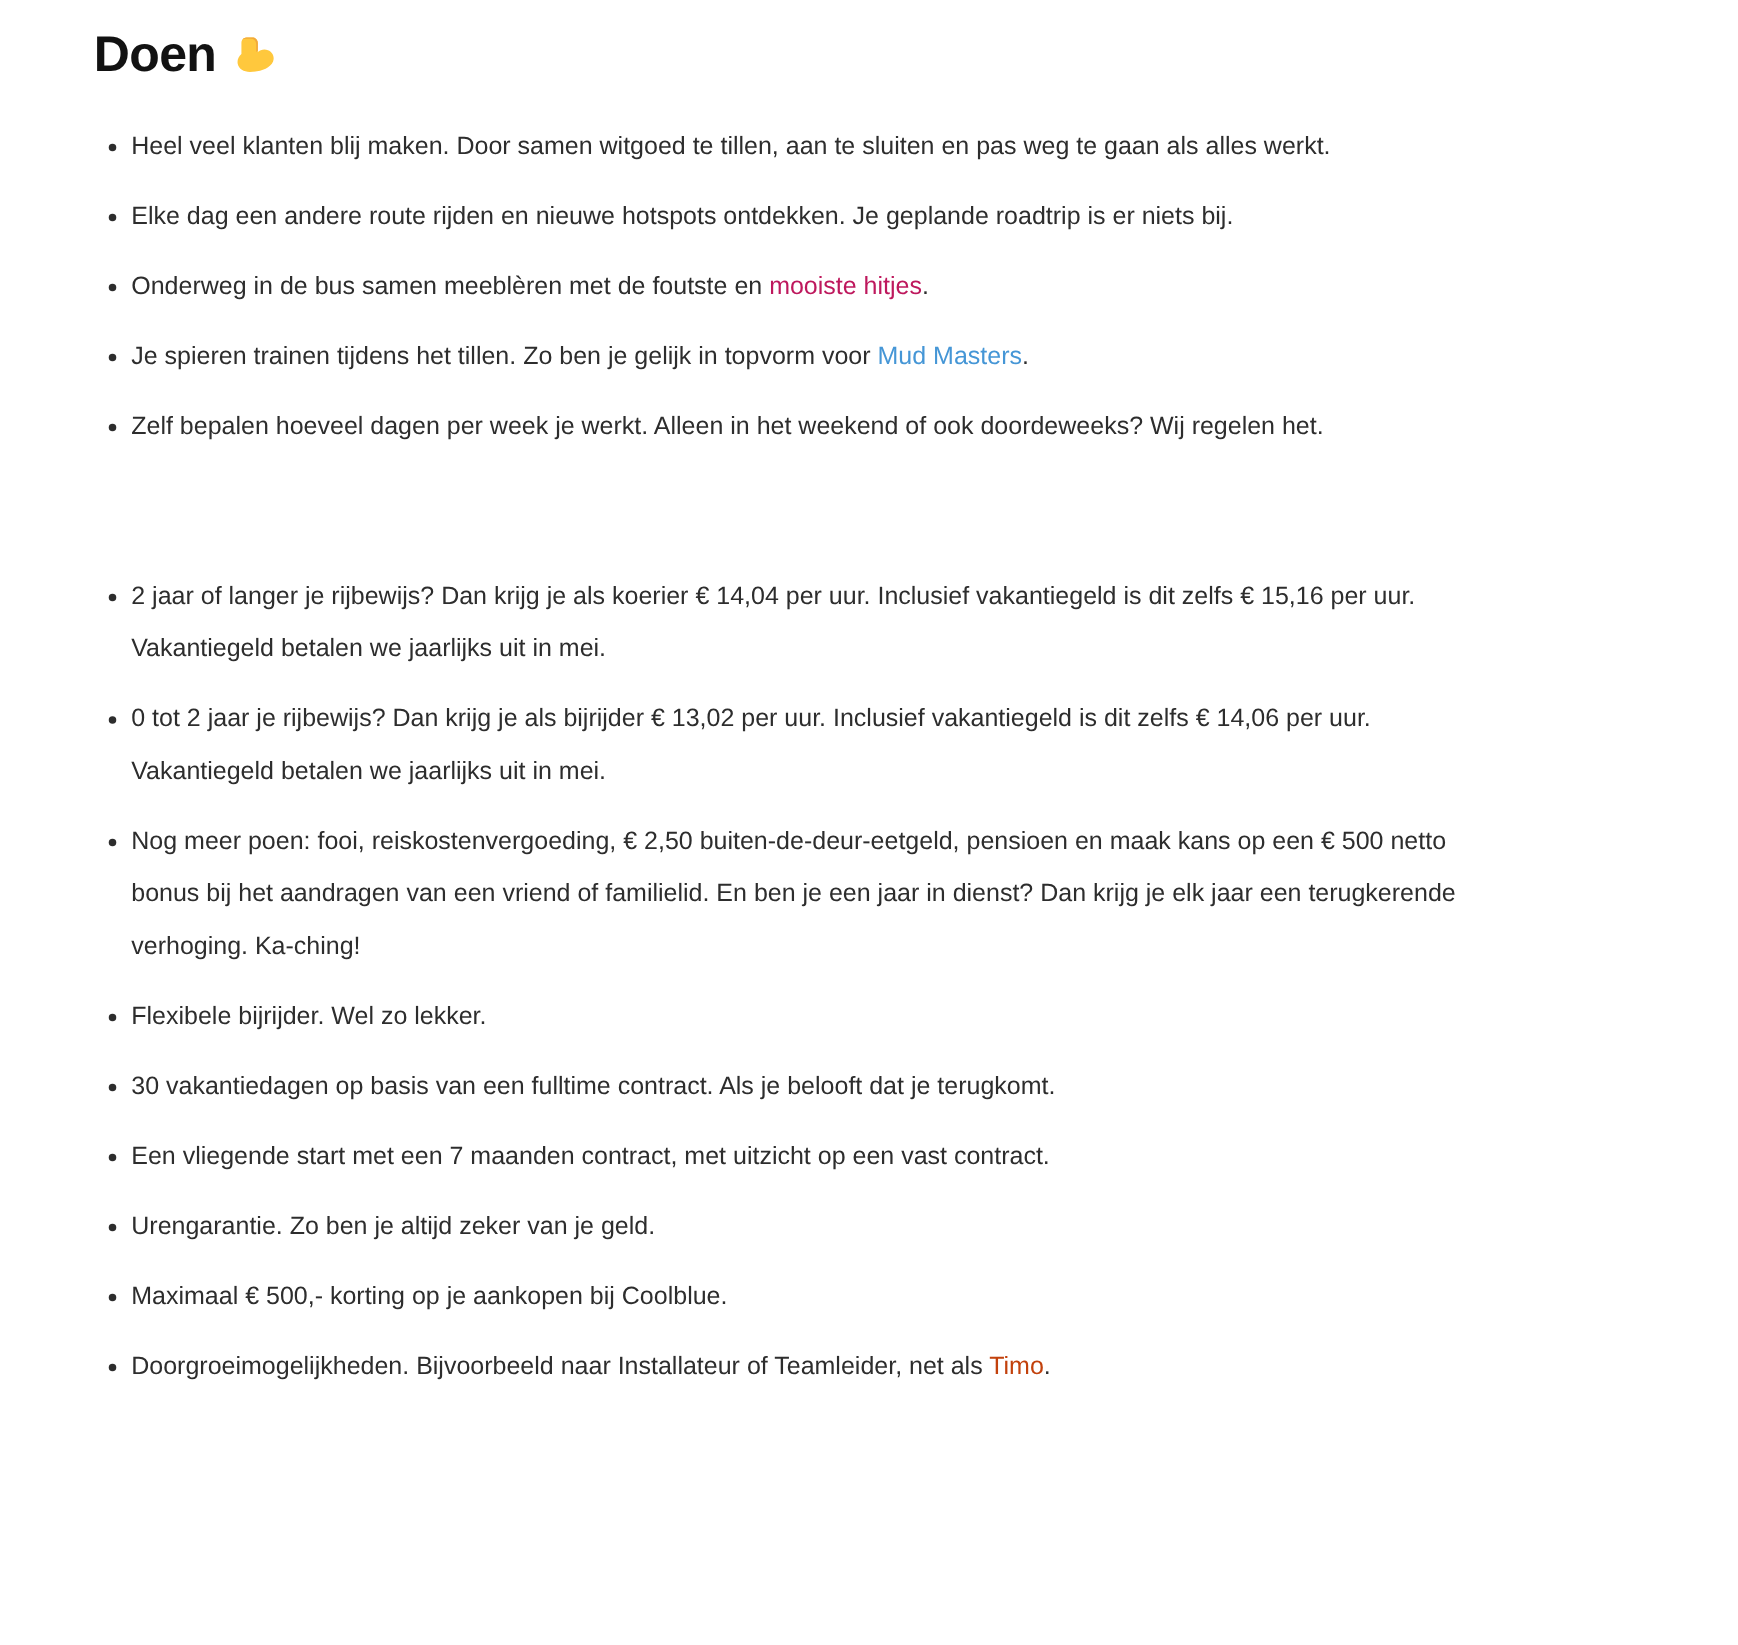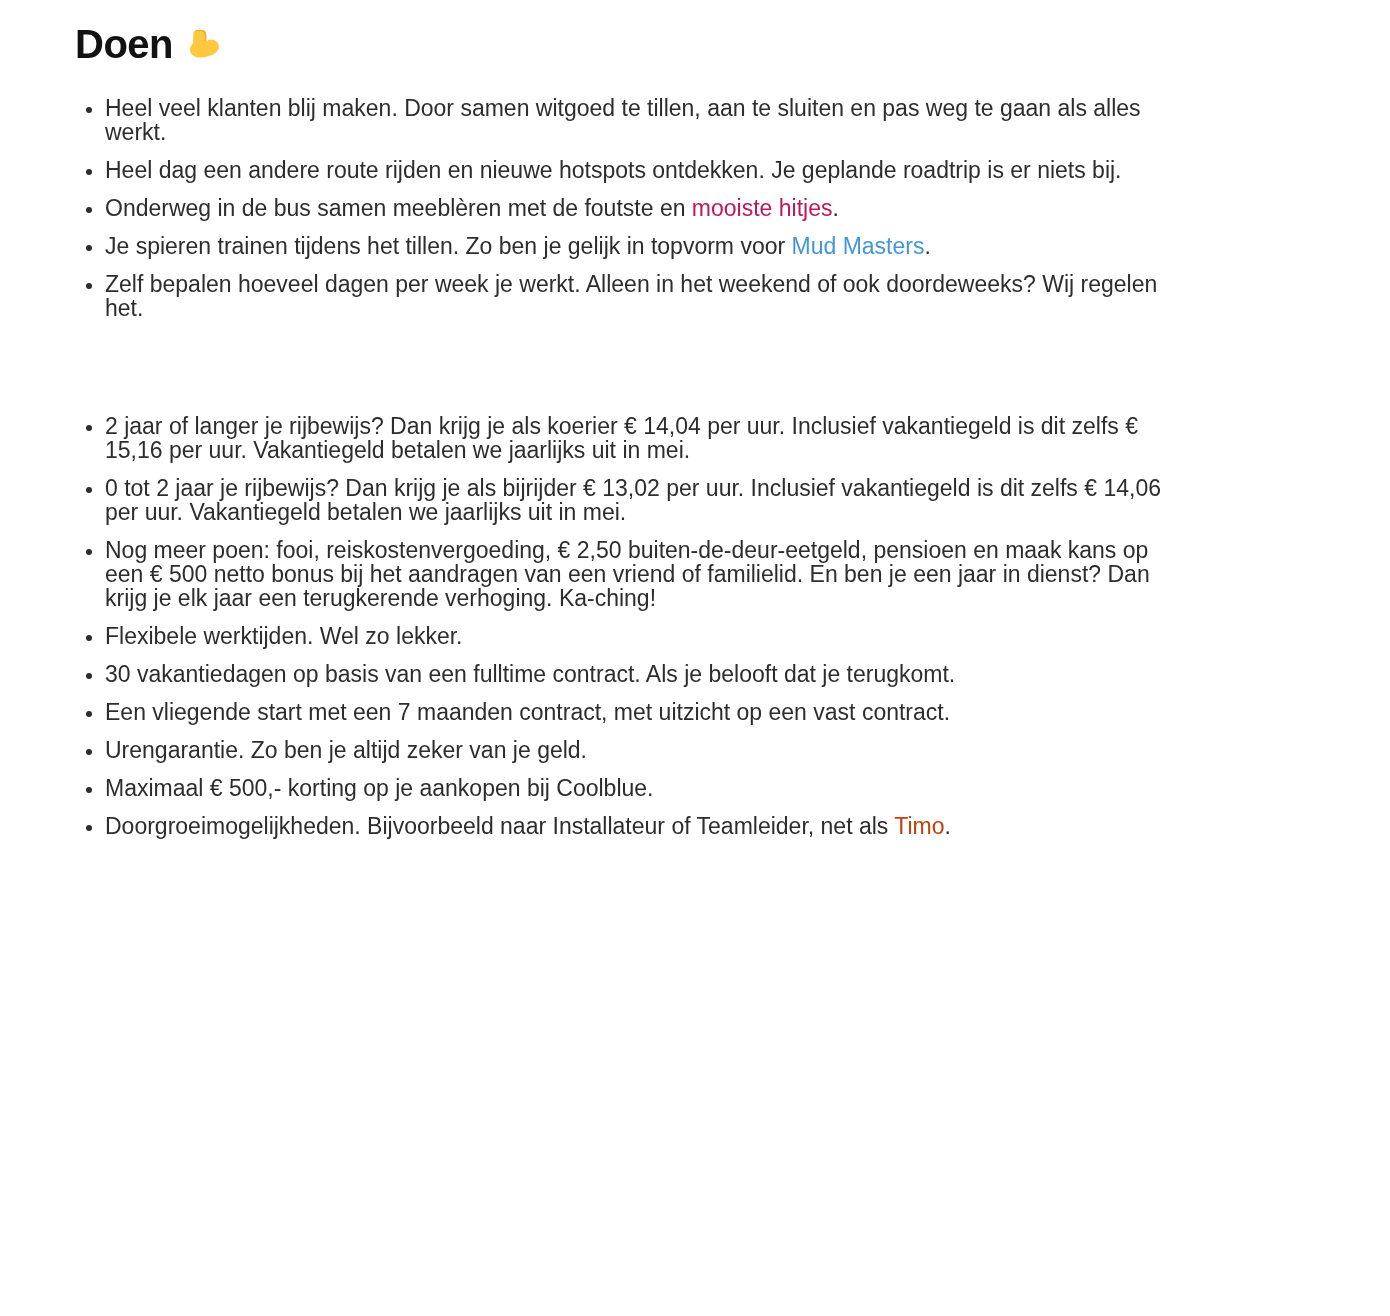--- a/index.html
+++ b/index.html
@@ -33,22 +33,22 @@
     display: inline-flex;
     align-items: center;
   }
   .emoji svg { display: block; }
   .benefit-list {
     list-style: disc;
     margin: 0;
     padding-left: 30px;
   }
   .benefit-list li {
-    font-size: 23px;
-    line-height: 24px;
+    font-size: 20px;
+    line-height: 42px;
     margin-bottom: 14px;
     color: #2d2d2d;
   }
   .benefit-list li::marker {
     color: #2d2d2d;
     font-size: 20px;
   }
   .section + .section {
     margin-top: 94px;
   }
@@ -68,33 +68,33 @@
         <span>Doen</span>
         <span class="emoji">
           <svg width="34" height="34" viewBox="0 0 36 36" aria-hidden="true">
         <path fill="#FFC83D" d="M11.2 3.2c-2.9 0-4.7 1.9-4.7 4.7v9.3c-2.6 2.3-3.8 5.3-3.1 8.4.9 4.1 5 6.7 10.3 6.7 7.8 0 17.1-2.8 19.6-8.9 1.5-3.8-.4-8-4.3-9.5-3-1.2-6.4-.5-8.6 1.5V8c0-2.8-1.8-4.8-4.6-4.8h-4.6z"></path>
         <path fill="#F2A93B" d="M11.1 3.2c-1.6 0-2.9.6-3.7 1.6.7-.3 1.5-.5 2.4-.5h4.6c2.8 0 4.6 2 4.6 4.8v6.3c.7-.4 1.2-.6 1.4-.7V8c0-2.8-1.8-4.8-4.6-4.8h-4.7z"></path>
       </svg>
         </span>
       </h2>
     <ul class="benefit-list">
       <li><span>Heel veel klanten blij maken. Door samen witgoed te tillen, aan te sluiten en pas weg te gaan als alles werkt.</span></li>
-      <li><span>Heel dag een andere route rijden en nieuwe hotspots ontdekken. Je geplande roadtrip is er niets bij.</span></li>
+      <li><span>Elke dag een andere route rijden en nieuwe hotspots ontdekken. Je geplande roadtrip is er niets bij.</span></li>
       <li><span>Onderweg in de bus samen meeblèren met de foutste en </span><a class="link" style="color: #be185d;">mooiste hitjes</a><span>.</span></li>
       <li><span>Je spieren trainen tijdens het tillen. Zo ben je gelijk in topvorm voor </span><a class="link" style="color: rgb(69, 150, 214); margin-top: 10px;">Mud Masters</a><span>.</span></li>
       <li><span>Zelf bepalen hoeveel dagen per week je werkt. Alleen in het weekend of ook doordeweeks? Wij regelen het.</span></li>
     </ul>
   </section>
 
   <section class="section">
     <ul class="benefit-list">
       <li><span>2 jaar of langer je rijbewijs? Dan krijg je als koerier € 14,04 per uur. Inclusief vakantiegeld is dit zelfs € 15,16 per uur. Vakantiegeld betalen we jaarlijks uit in mei.</span></li>
       <li><span>0 tot 2 jaar je rijbewijs? Dan krijg je als bijrijder € 13,02 per uur. Inclusief vakantiegeld is dit zelfs € 14,06 per uur. Vakantiegeld betalen we jaarlijks uit in mei.</span></li>
       <li><span>Nog meer poen: fooi, reiskostenvergoeding, € 2,50 buiten-de-deur-eetgeld, pensioen en maak kans op een € 500 netto bonus bij het aandragen van een vriend of familielid. En ben je een jaar in dienst? Dan krijg je elk jaar een terugkerende verhoging. Ka-ching!</span></li>
-      <li><span>Flexibele werktijden. Wel zo lekker.</span></li>
+      <li><span>Flexibele bijrijder. Wel zo lekker.</span></li>
       <li><span>30 vakantiedagen op basis van een fulltime contract. Als je belooft dat je terugkomt.</span></li>
       <li><span>Een vliegende start met een 7 maanden contract, met uitzicht op een vast contract.</span></li>
       <li><span>Urengarantie. Zo ben je altijd zeker van je geld.</span></li>
       <li><span>Maximaal € 500,- korting op je aankopen bij Coolblue.</span></li>
       <li><span>Doorgroeimogelijkheden. Bijvoorbeeld naar Installateur of Teamleider, net als </span><a class="link" style="color: #c2410c;">Timo</a><span>.</span></li>
     </ul>
   </section>
 
 </main>
 

